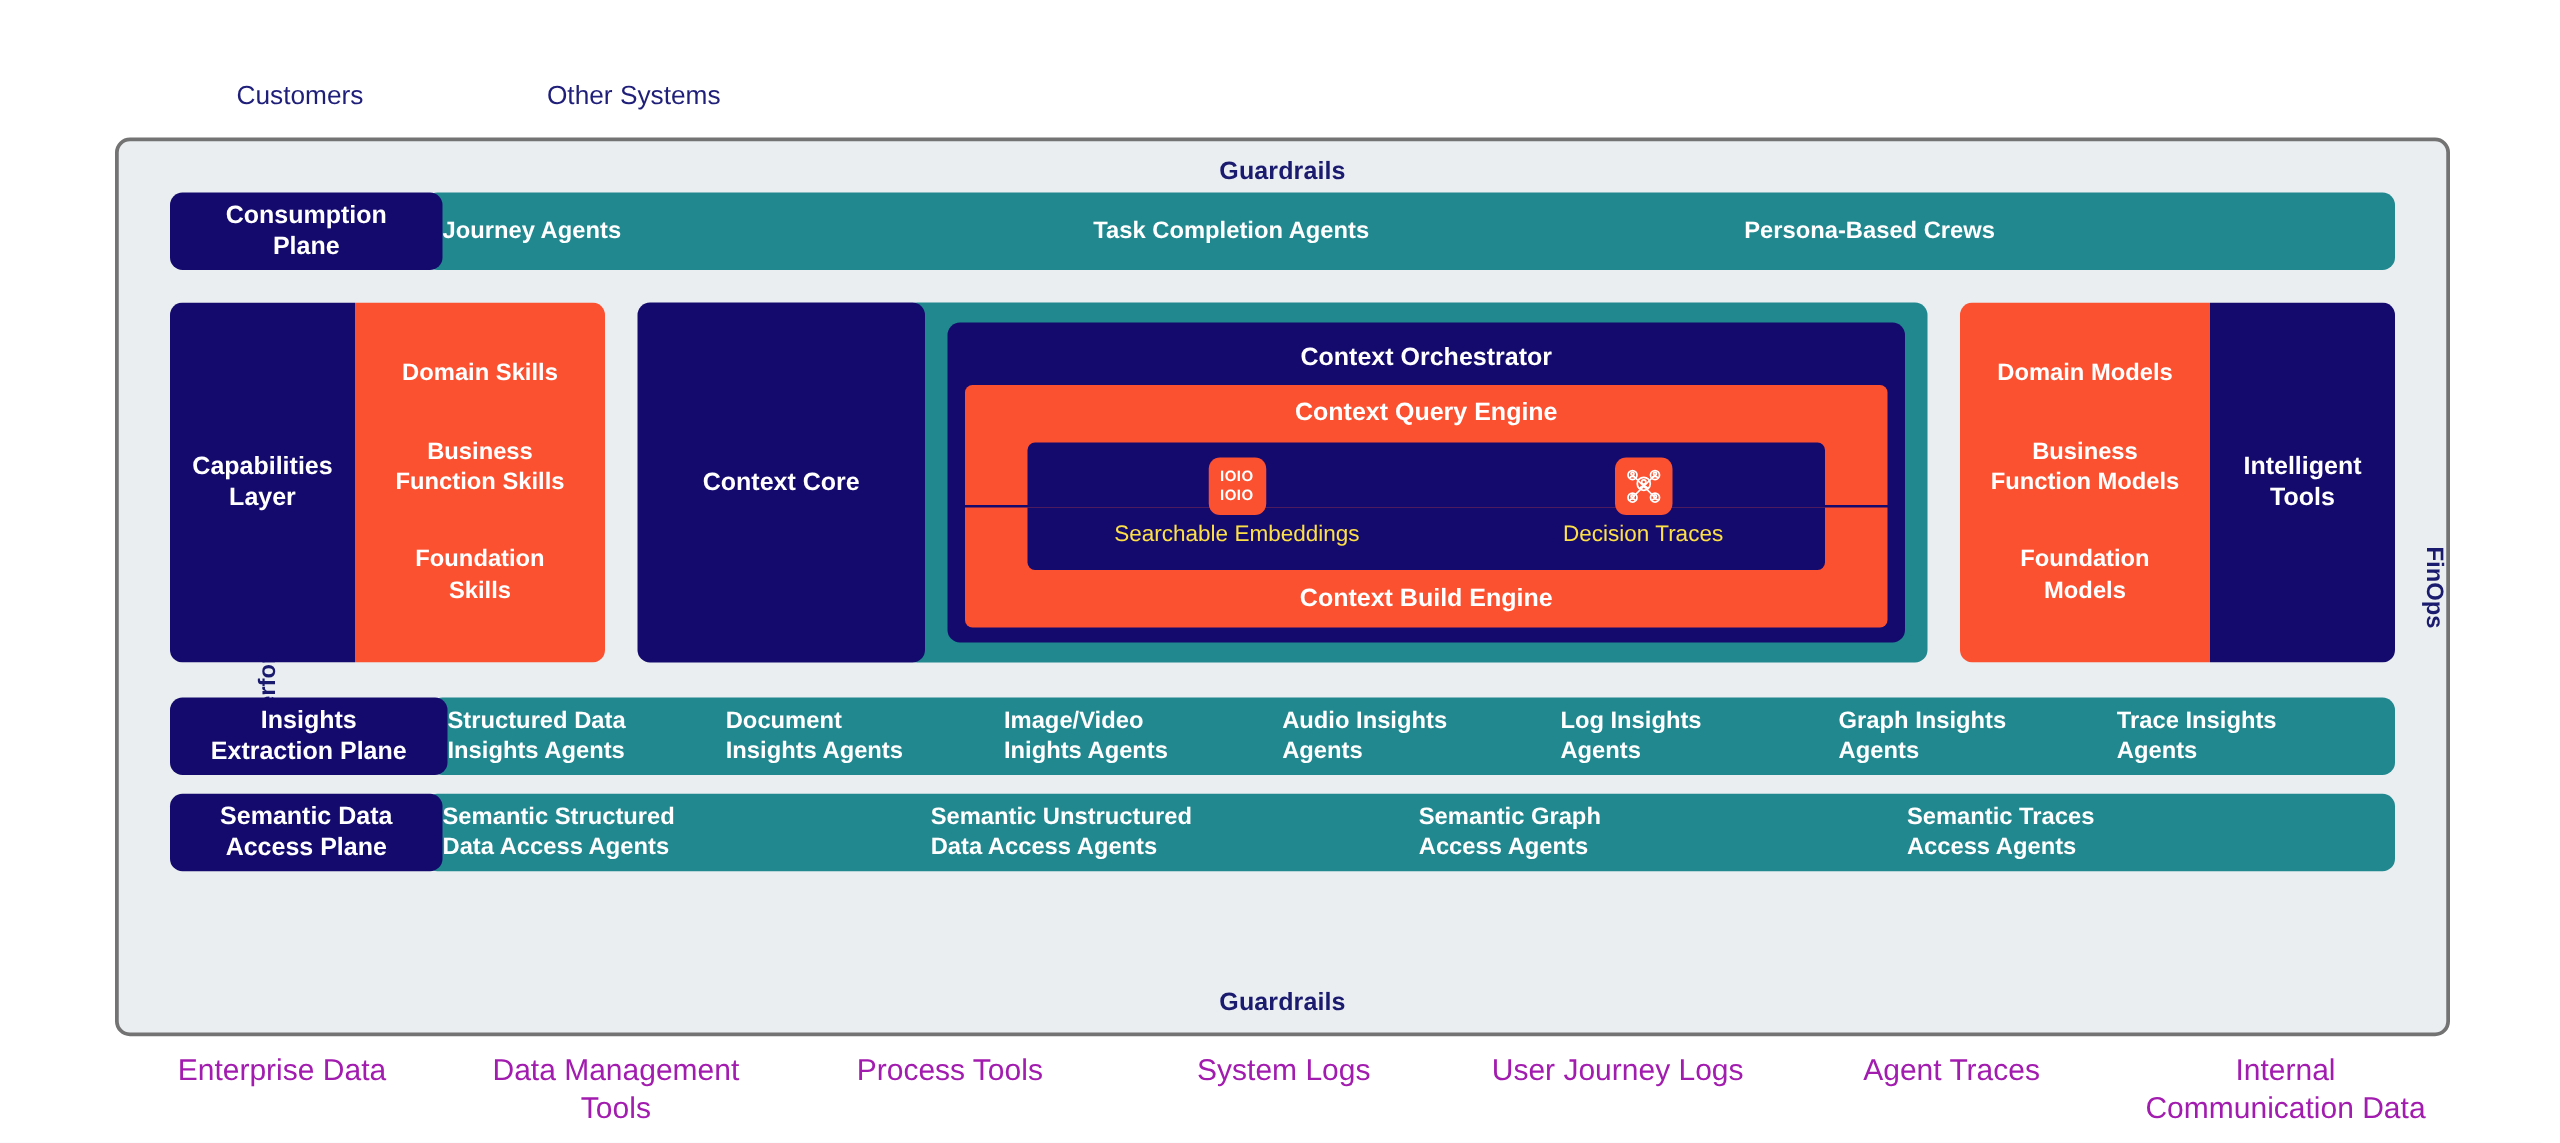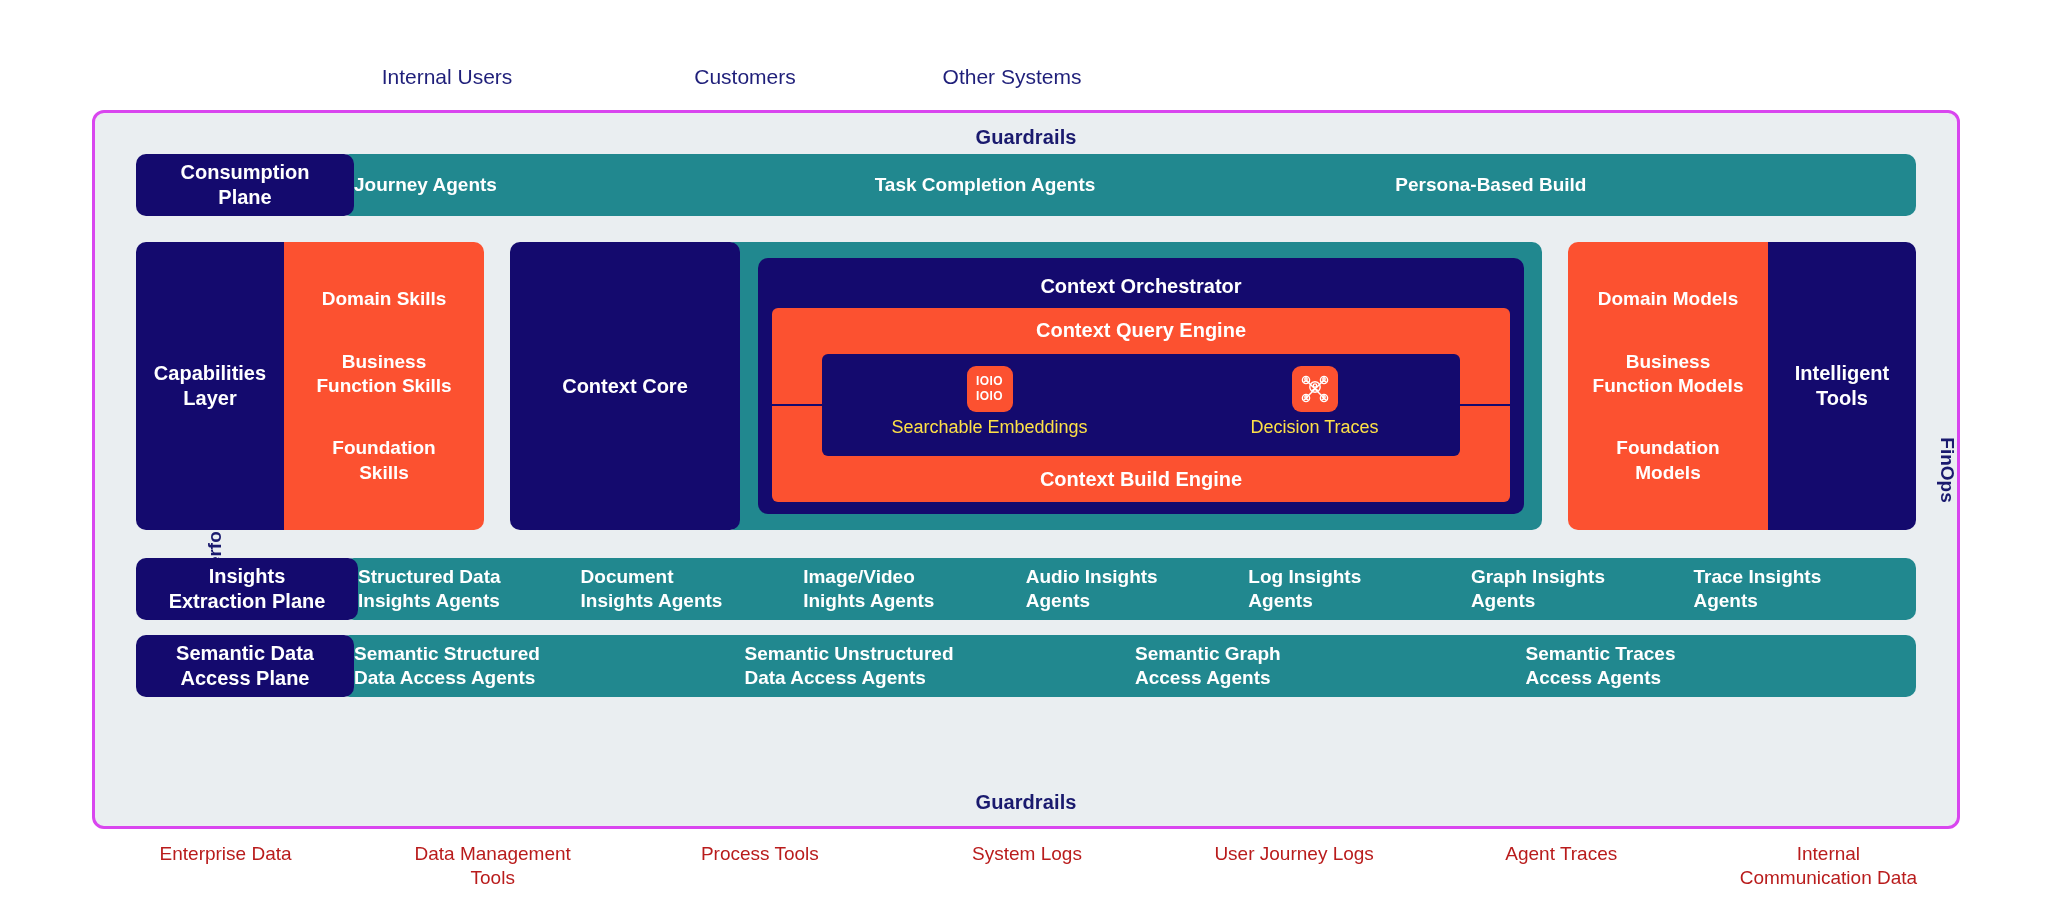--- a/index.html
+++ b/index.html
@@ -43,21 +43,21 @@
   .top-label.l1 { width: 240px; margin-left: 28px; }
   .top-label.l2 { width: 250px; margin-left: 22px; }
 
   
   .frame {
     position: absolute;
     left: 92px;
     top: 110px;
     width: 1868px;
     height: 719px;
-    border: 3px solid #d946ef;
+    border: 3px solid #737373;
     border-radius: 12px;
     background: #eaeef1;
     box-sizing: border-box;
   }
 
   .guardrails {
     position: absolute;
     left: 0;
     width: 100%;
     text-align: center;
@@ -371,57 +371,56 @@
   
   .bottom-labels {
     position: absolute;
     top: 842px;
     left: 92px;
     width: 1870px;
     display: flex;
     align-items: flex-start;
   }
   .bottom-label {
-    color: #b91c1c;
-    font-size: 19px;
+    color: #a21caf;
+    font-size: 24px;
     font-weight: 400;
     text-align: center;
     line-height: 1.24;
     white-space: pre-line;
     flex: 1;
   }
 </style>
 </head>
 <body>
 
 <div class="canvas">
 
   <div class="top-labels">
-    <div class="top-label l0">Internal Users</div>
     <div class="top-label l1">Customers</div>
     <div class="top-label l2">Other Systems</div>
   </div>
 
   <div class="frame">
 
     <div class="guardrails top">Guardrails</div>
     <div class="guardrails bottom">Guardrails</div>
 
     <div class="side-label left">Performance Monitoring</div>
     <div class="side-label right">FinOps</div>
 
     <div class="content">
 
       <div class="plane-row row-consumption">
         <div class="plane-chip">Consumption
 Plane</div>
         <div class="teal-bar">
           <div class="teal-item">Journey Agents</div>
           <div class="teal-item">Task Completion Agents</div>
-          <div class="teal-item">Persona-Based Build</div>
+          <div class="teal-item">Persona-Based Crews</div>
         </div>
       </div>
 
       <div class="mid-band">
 
         <div class="cap-panel">
           <div class="cap-left">Capabilities
 Layer</div>
           <div class="cap-right">
             <div class="cap-item">Domain Skills</div>

